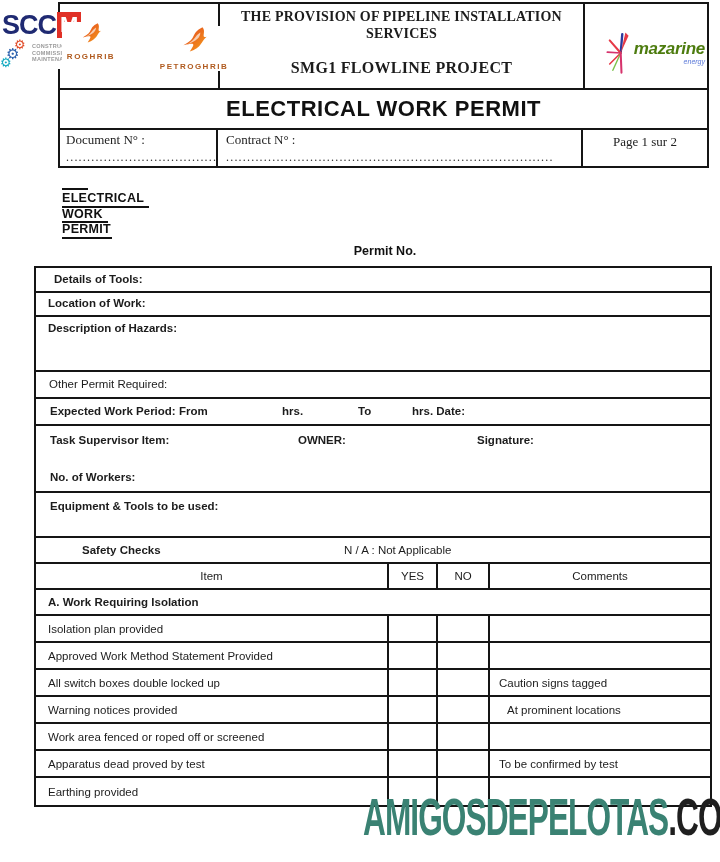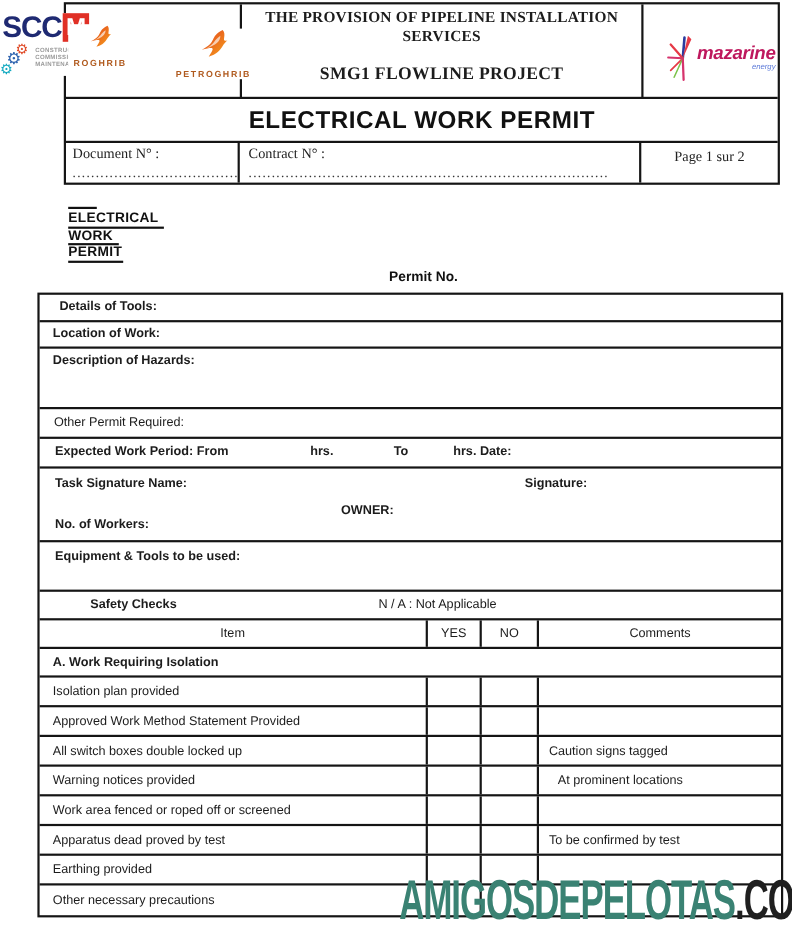--- a/index.html
+++ b/index.html
@@ -37,21 +37,21 @@
   .gear-red { color:#e04b28; left:12px; top:-1px; }
   .gear-blue { color:#2d62ae; left:4px; top:8px; font-size:15px; }
   .gear-teal { color:#12a9c0; left:-2px; top:17px; }
   .sccm-tag { color:#9a9a9a; font-size:5.5px; line-height:6.5px; font-weight:bold; letter-spacing:.3px; padding-top:4px; }
   .flame-logo { position:absolute; z-index:5; background:#fff; text-align:center; }
   .flame-logo-1 { left:62px; top:22px; width:58px; }
   .flame-logo-2 { left:148px; top:26px; width:92px; }
   .flame-text { color:#b05a1e; font-weight:bold; font-size:8px; letter-spacing:1.5px; }
   .mazarine { position:absolute; left:545px; top:18px; width:100px; height:62px; display:flex; align-items:center; }
   .maz-text { margin-left:2px; }
-  .maz-name { color:#be185d; font-weight:bold; font-style:italic; font-size:17px; line-height:16px; letter-spacing:-.3px; }
+  .maz-name { color:#4d7c0f; font-weight:bold; font-style:italic; font-size:17px; line-height:16px; letter-spacing:-.3px; }
   .maz-sub { color:#5b79d8; font-style:italic; font-size:7px; text-align:right; margin-top:1px; }
   
   .ewp-heading { position:absolute; left:62px; top:188px; font-size:12.5px; font-weight:bold; letter-spacing:.3px; color:#111; }
   .ewp-overline { width:26px; border-top:2.5px solid #111; margin-bottom:2px; }
   .ewp-line { display:table; border-bottom:2px solid #111; line-height:13.5px; padding-right:5px; }
   .ewp-line.last { padding-right:1px; }
   .permit-no { position:absolute; left:300px; top:244px; width:170px; text-align:center;
     font-size:12.5px; font-weight:bold; color:#111; }
   
   .form-table { position:absolute; left:34px; top:266px; width:678px; border:2px solid #151515; background:#fff; }
@@ -195,22 +195,22 @@
     </div>
 
     <div class="frow" style="height:27px;">
       <span class="flabel bold" style="left:14px; top:6px;">Expected Work Period: From</span>
       <span class="flabel bold" style="left:246px; top:6px;">hrs.</span>
       <span class="flabel bold" style="left:322px; top:6px;">To</span>
       <span class="flabel bold" style="left:376px; top:6px;">hrs. Date:</span>
     </div>
 
     <div class="frow" style="height:67px;">
-      <span class="flabel bold" style="left:14px; top:8px;">Task Signature Name:</span>
-      <span class="flabel bold" style="left:274px; top:8px;margin-top:24px;">OWNER:</span>
+      <span class="flabel bold" style="left:14px; top:8px;">Task Supervisor Item:</span>
+      <span class="flabel bold" style="left:262px; top:8px;">OWNER:</span>
       <span class="flabel bold" style="left:441px; top:8px;">Signature:</span>
       <span class="flabel bold" style="left:14px; bottom:8px;">No. of Workers:</span>
     </div>
 
     <div class="frow" style="height:45px;">
       <span class="flabel bold" style="left:14px; top:7px;">Equipment &amp; Tools to be used:</span>
     </div>
 
     <div class="frow" style="height:26px;">
       <span class="flabel bold" style="left:46px; top:6px;">Safety Checks</span>
@@ -270,26 +270,20 @@
       <div class="c-com">To be confirmed by test</div>
     </div>
 
     <div class="frow cols" style="height:27px;">
       <div class="c-item">Earthing provided</div>
       <div class="c-yes"></div>
       <div class="c-no"></div>
       <div class="c-com"></div>
     </div>
 
-    <div class="frow cols" style="height:27px;">
-      <div class="c-item">Other necessary precautions</div>
-      <div class="c-yes"></div>
-      <div class="c-no"></div>
-      <div class="c-com"></div>
-    </div>
 
 
   </div>
 
   <div class="watermark">
     <span class="wm-main">AMIGOSDEPELOTAS</span><span class="wm-suffix">.COM</span>
   </div>
 
 </div>
 

